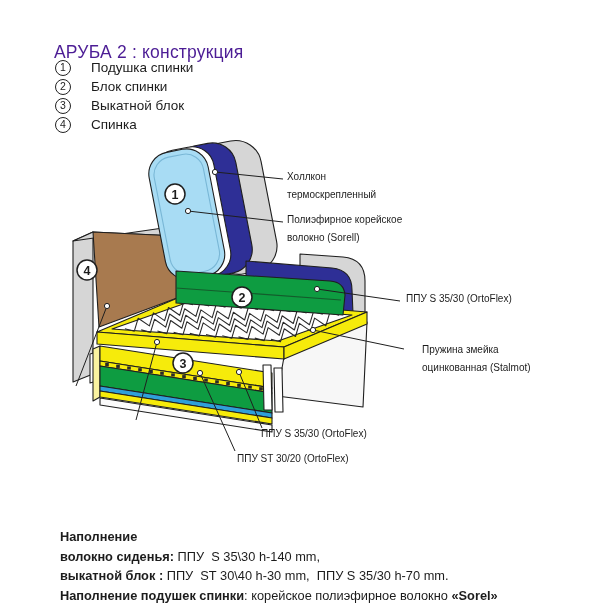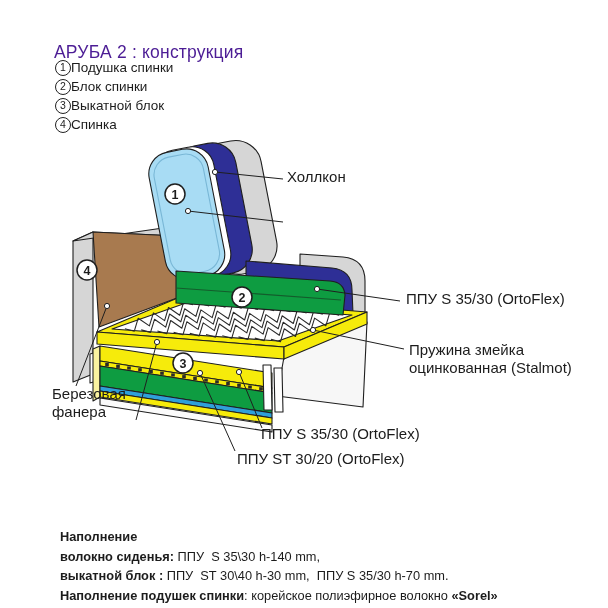--- a/index.html
+++ b/index.html
@@ -6,22 +6,22 @@
   #stage{position:relative;width:608px;height:608px;background:#fff;overflow:hidden;
          font-family:"Liberation Sans",sans-serif;color:#1c1c1c;}
   #diagram-svg{position:absolute;left:0;top:0;}
   .title{position:absolute;left:54px;top:13px;font-size:17.5px;font-weight:400;
          letter-spacing:.2px;color:#4c1d95;margin-top:29px;}
   .legend{position:absolute;left:55px;top:58px;}
   .lrow{display:flex;align-items:center;height:19px;}
   .lcirc{width:14px;height:14px;border:1.4px solid #222;border-radius:50%;
          display:flex;align-items:center;justify-content:center;
          font-size:10.5px;line-height:1;flex:0 0 auto;}
-  .ltext{margin-left:0;font-size:13.5px;white-space:nowrap;}
-  .lbl{position:absolute;font-size:15px;line-height:17.5px;white-space:nowrap;}
+  .ltext{margin-left:20px;font-size:13.5px;white-space:nowrap;}
+  .lbl{position:absolute;font-size:10px;line-height:17.5px;white-space:nowrap;}
   .footer{position:absolute;left:60px;top:527px;font-size:12.8px;line-height:19.5px;
           white-space:pre-wrap;width:480px;}
   .b{font-weight:bold;}
 </style>
 </head>
 <body>
 
 <div id="stage">
 
   <svg id="diagram-svg" width="608" height="608" viewBox="0 0 608 608">
@@ -144,31 +144,32 @@
       <span class="ltext">Выкатной блок</span>
     </div>
     <div class="lrow">
       <span class="lcirc">4</span>
       <span class="ltext">Спинка</span>
     </div>
   </div>
 
   <div class="lbl" style="left:287px;top:168px">
     <span>Холлкон</span><br>
+    <span>термоскрепленный</span>
+  </div>
+  <div class="lbl" style="left:287px;top:211px">
+    <span>Полиэфирное корейское</span><br>
+    <span>волокно (Sorell)</span>
   </div>
   <div class="lbl" style="left:406px;top:290px">
     <span>ППУ S 35/30 (OrtoFlex)</span>
   </div>
-  <div class="lbl" style="left:409px;top:341px">
+  <div class="lbl" style="left:422px;top:341px">
     <span>Пружина змейка</span><br>
     <span>оцинкованная (Stalmot)</span>
-  </div>
-  <div class="lbl" style="left:52px;top:385px">
-    <span>Березовая</span><br>
-    <span>фанера</span>
   </div>
   <div class="lbl" style="left:261px;top:425px">
     <span>ППУ S 35/30 (OrtoFlex)</span>
   </div>
   <div class="lbl" style="left:237px;top:450px">
     <span>ППУ ST 30/20 (OrtoFlex)</span>
   </div>
 
   <div class="footer"><span class="b">Наполнение</span><br><span class="b">волокно сиденья:</span><span> ППУ  S 35\30 h-140 mm,</span><br><span class="b">выкатной блок :</span><span> ППУ  ST 30\40 h-30 mm,  ППУ S 35/30 h-70 mm.</span><br><span class="b">Наполнение подушек спинки</span><span>: корейское полиэфирное волокно </span><span class="b">«Sorel»</span></div>
 

